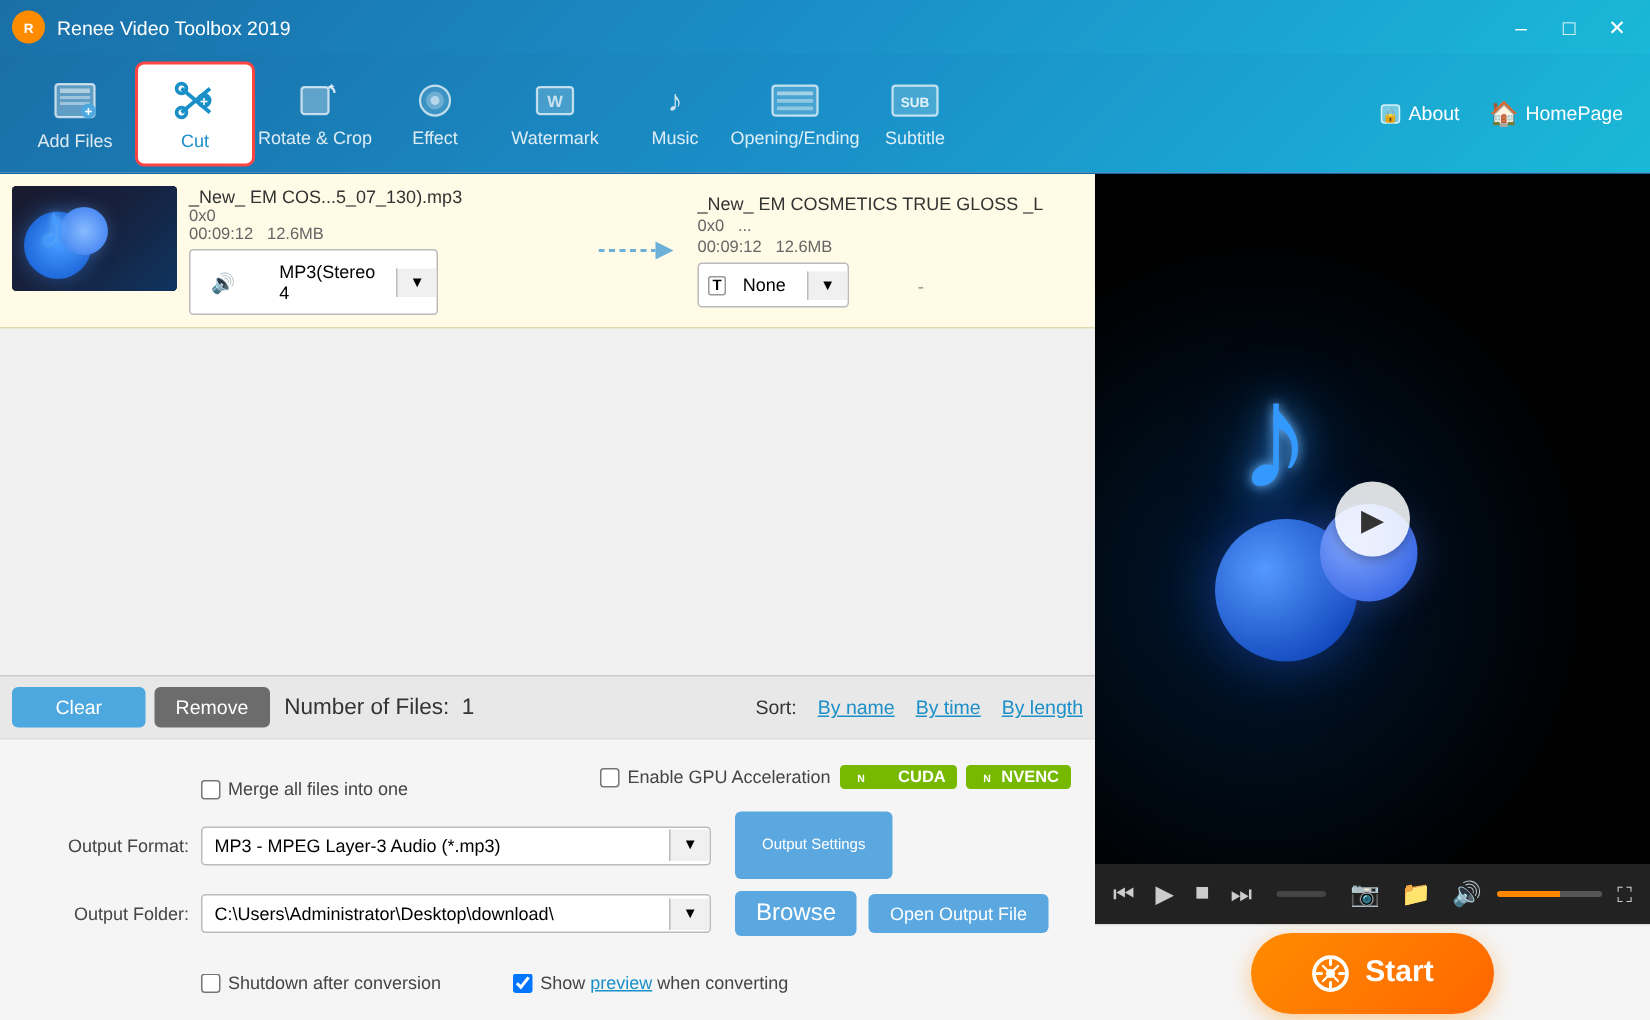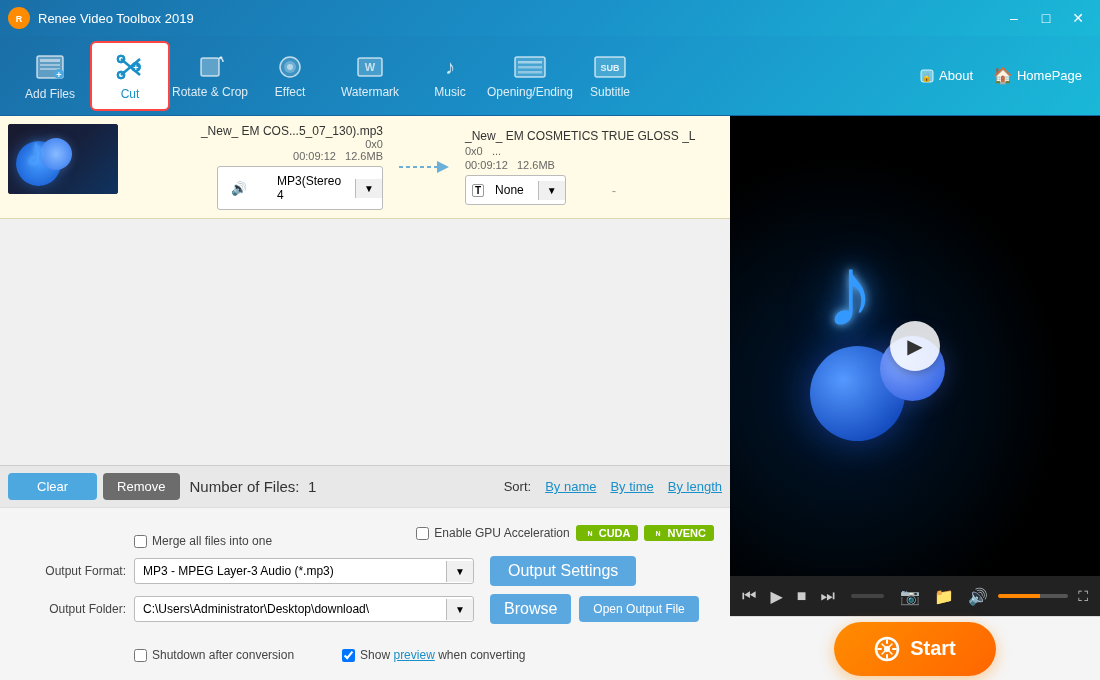--- a/index.html
+++ b/index.html
@@ -90,21 +90,21 @@
     .file-thumb {
       width: 110px; height: 70px;
       background: #111;
       border-radius: 3px;
       display: flex; align-items: center; justify-content: center;
       flex-shrink: 0;
       position: relative;
       overflow: hidden;
     }
 
-    .file-info { flex: 1; display: flex; flex-direction: column; justify-content: space-between; align-items: flex-end; }
+    .file-info { flex: 1; display: flex; flex-direction: column; justify-content: space-between; }
     .file-name { font-size: 12px; color: #333; font-weight: 500; }
     .file-meta { font-size: 11px; color: #666; }
     .file-format-row { display: flex; align-items: center; gap: 6px; margin-top: 4px; }
 
     .arrow-area {
       display: flex; align-items: center; justify-content: center; padding: 0 8px;
       font-size: 20px; color: #6ab0d8;
     }
 
     .output-info { flex: 1; display: flex; flex-direction: column; justify-content: center; }
@@ -140,35 +140,35 @@
       border-top: 1px solid #ddd;
       padding: 10px 16px;
     }
     .settings-row { display: flex; align-items: center; margin-bottom: 8px; gap: 8px; }
     .settings-label { width: 110px; font-size: 12px; color: #444; text-align: right; }
     .checkbox-label { display: flex; align-items: center; gap: 5px; font-size: 12px; color: #444; margin-top: 16px; }
     .checkbox-label input { width: 13px; height: 13px; }
     .gpu-label { display: flex; align-items: center; gap: 5px; font-size: 12px; color: #444; }
     .output-settings-btn {
       background: #5ba8e0; color: white; border: none; border-radius: 4px;
-      padding: 6px 18px; font-size: 16px; cursor: pointer; margin-left: 8px;
+      padding: 17px 18px; font-size: 10px; cursor: pointer; margin-left: 8px;
     }
     .browse-btn {
       background: #5ba8e0; color: white; border: none; border-radius: 4px;
       padding: 6px 14px; font-size: 16px; cursor: pointer; margin-left: 8px;
     }
     .open-btn {
       background: #5ba8e0; color: white; border: none; border-radius: 4px;
       padding: 6px 14px; font-size: 12px; cursor: pointer;
     }
 
     .cuda-badge {
       background: #76b900; color: white; border-radius: 3px;
       padding: 2px 8px; font-size: 11px; font-weight: bold;
-      display: flex; align-items: center; gap: 3px;
+      display: flex; align-items: center; gap: 19px;
     }
     .nvenc-badge {
       background: #76b900; color: white; border-radius: 3px;
       padding: 2px 8px; font-size: 11px; font-weight: bold;
       display: flex; align-items: center; gap: 3px;
     }
 
     
     .right-panel {
       flex: 1;

